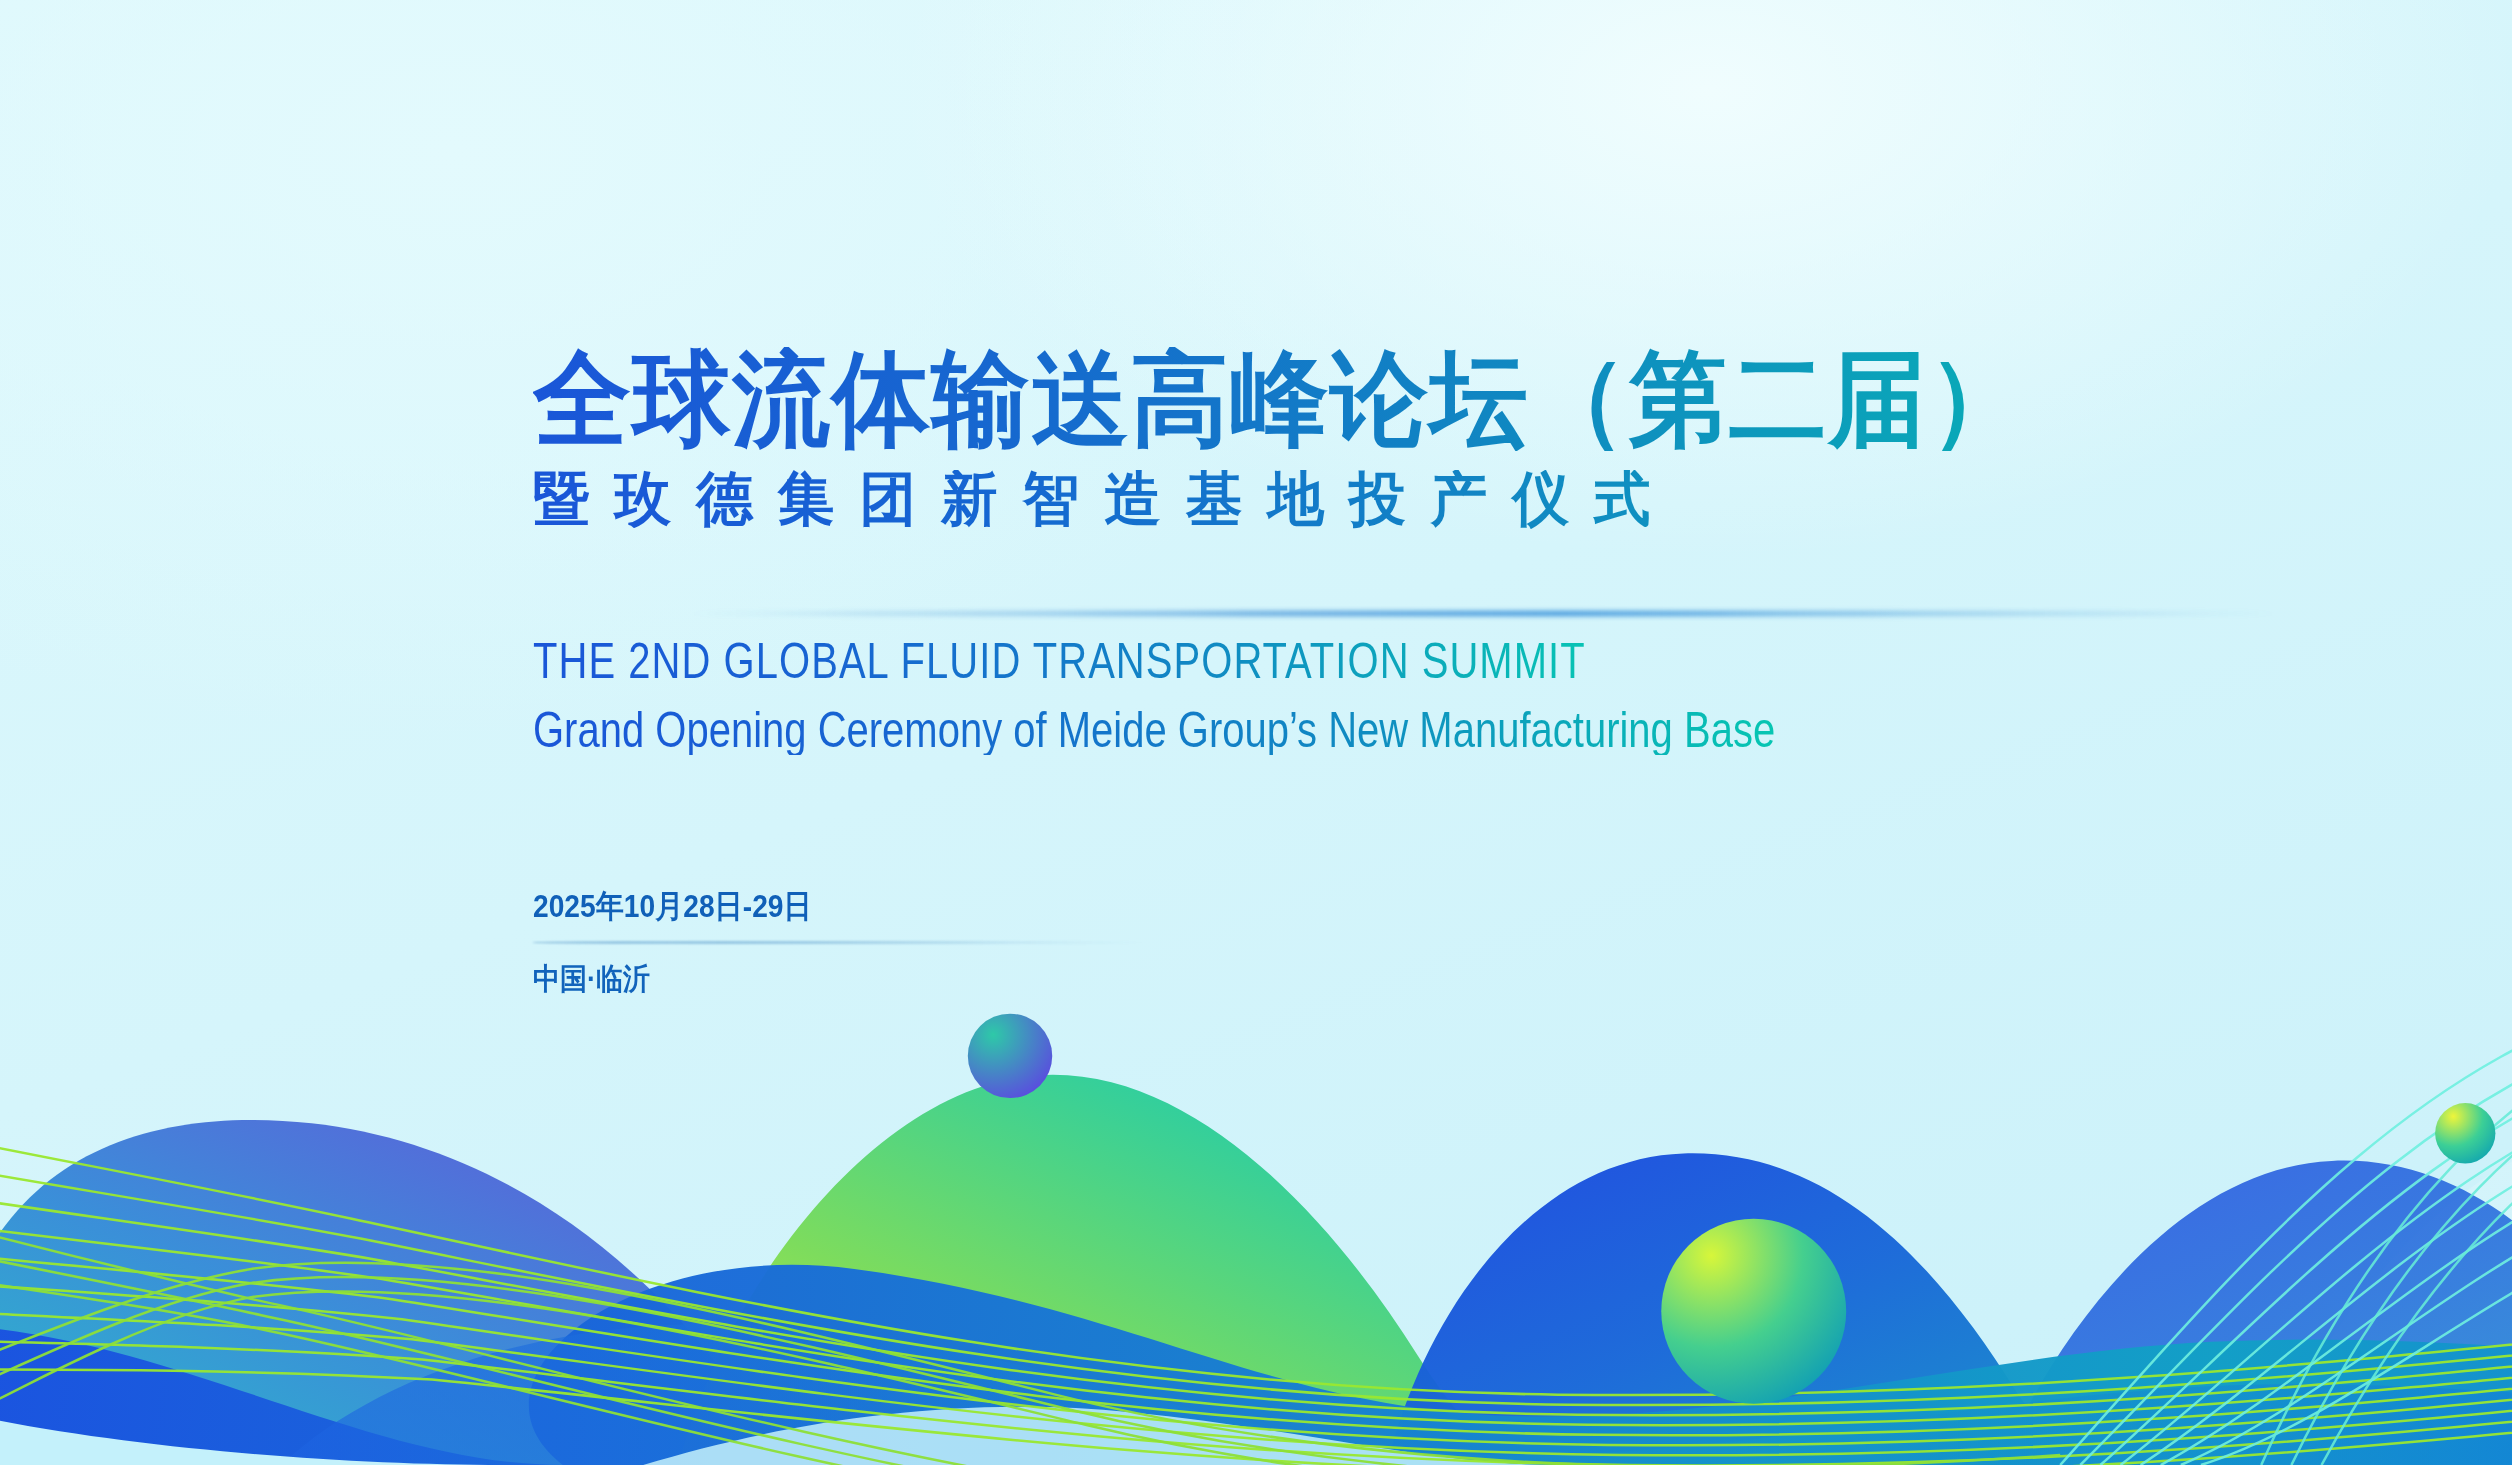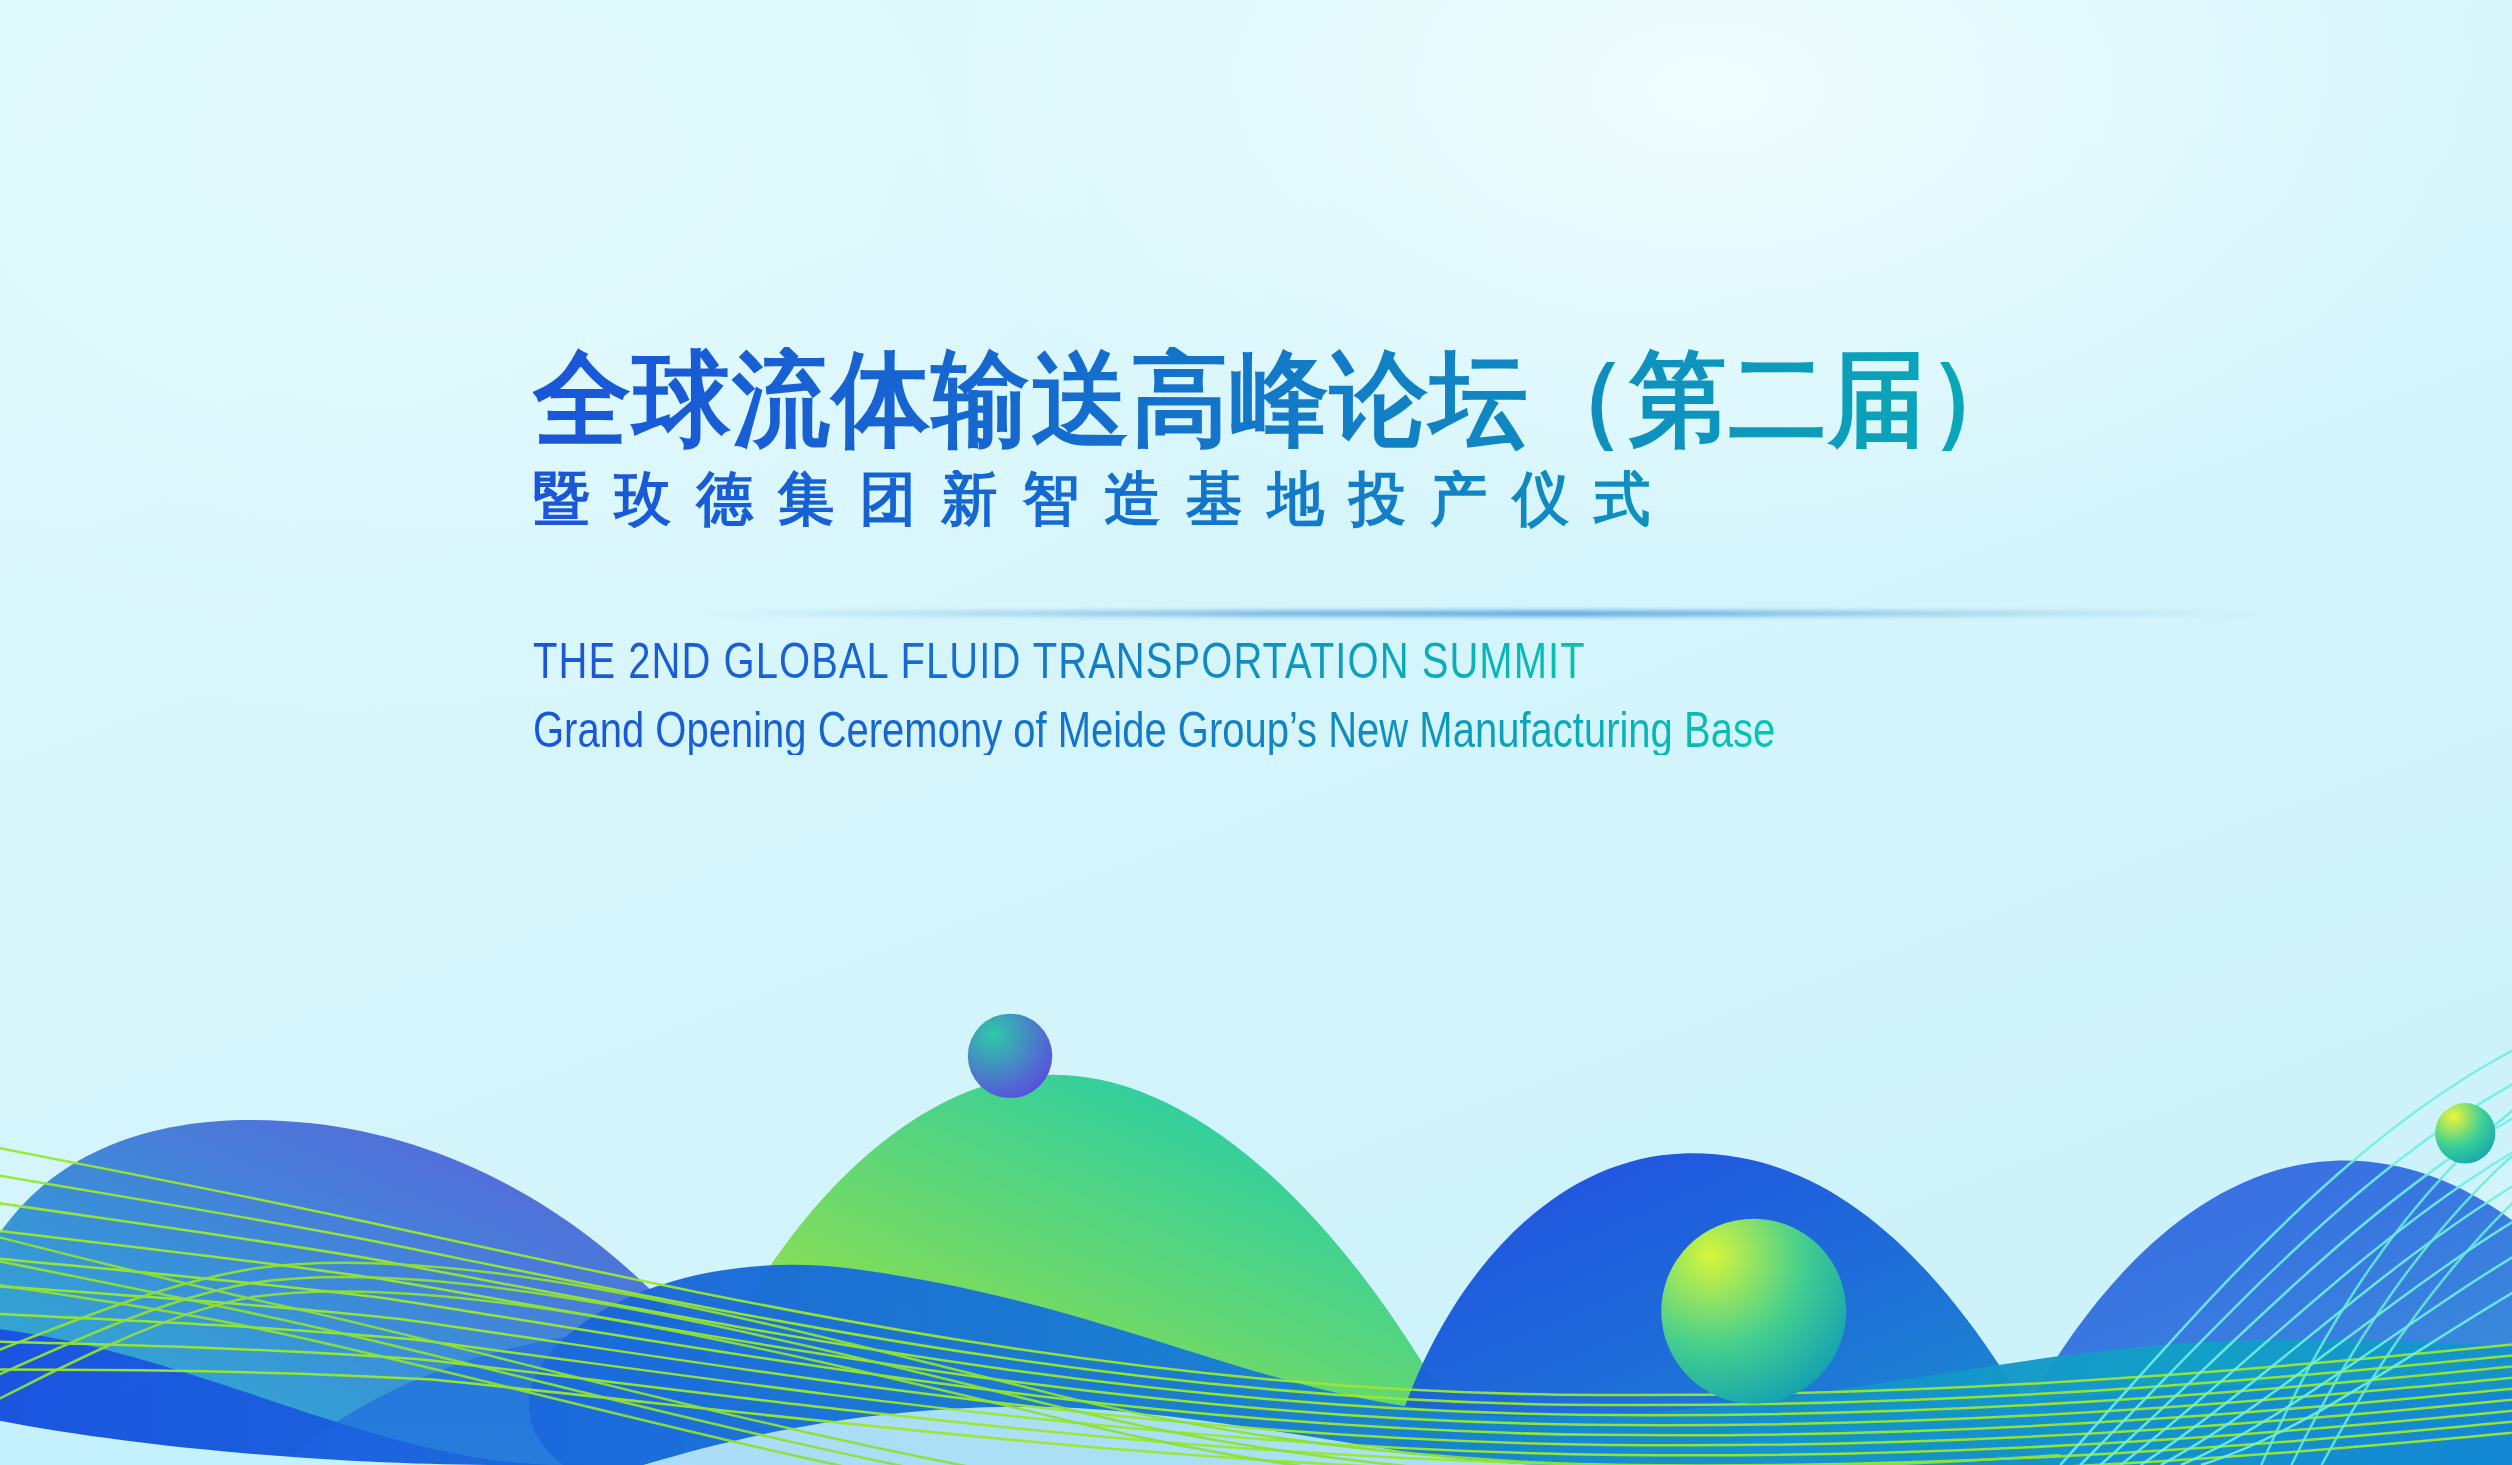--- a/index.html
+++ b/index.html
@@ -288,17 +288,22 @@
     <div class="title-main">全球流体输送高峰论坛（第二届）</div>
 
     <div class="title-sub">暨玫德集团新智造基地投产仪式</div>
 
     <div class="glowline"></div>
 
     <div class="en-1">THE 2ND GLOBAL FLUID TRANSPORTATION SUMMIT</div>
 
     <div class="en-2">Grand Opening Ceremony of Meide Group’s New Manufacturing Base</div>
 
+    <div class="meta">
+      <div class="meta-date">2025年10月28日-29日</div>
+      <div class="meta-rule"></div>
+      <div class="meta-loc">中国·临沂</div>
+    </div>
 
   </div>
 
 </div>
 
 
 </body></html>

